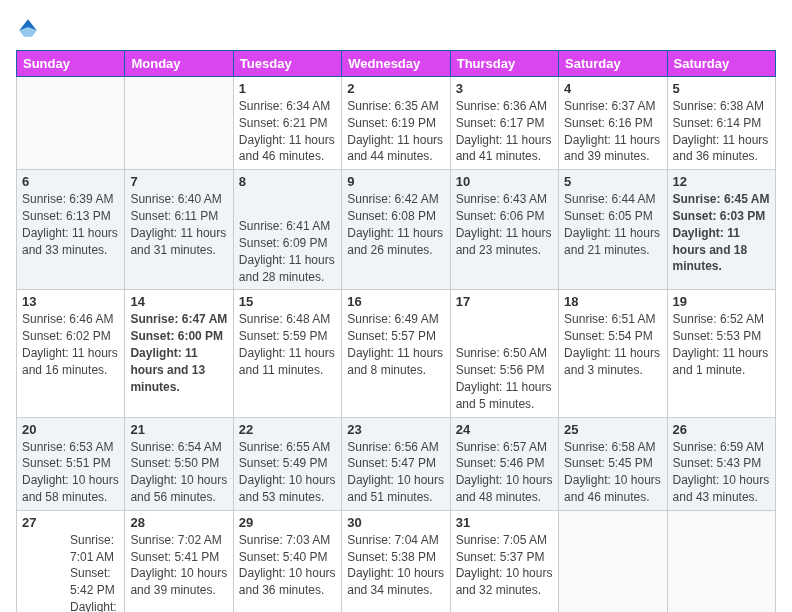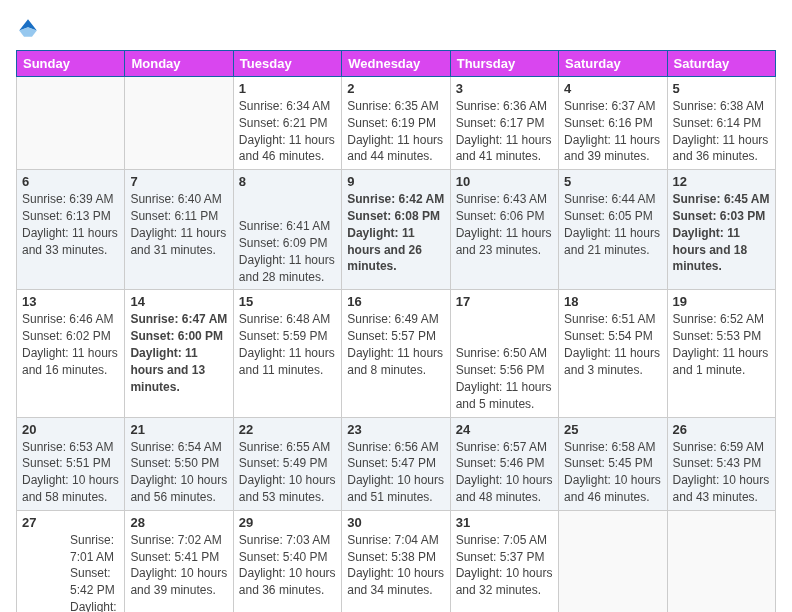--- a/index.html
+++ b/index.html
@@ -181,21 +181,21 @@
 Daylight: 11 hours and 31 minutes.</div>
           </td>
           <td>
             <span class="day-number">8</span>
             <div class="cell-text" style="white-space: pre-line; margin-top: 29px;">Sunrise: 6:41 AM
 Sunset: 6:09 PM
 Daylight: 11 hours and 28 minutes.</div>
           </td>
           <td>
             <span class="day-number">9</span>
-            <div class="cell-text" style="white-space: pre-line; font-weight: bold;">Sunrise: 6:42 AM
+            <div class="cell-text" style="white-space: pre-line;">Sunrise: 6:42 AM
 Sunset: 6:08 PM
 Daylight: 11 hours and 26 minutes.</div>
           </td>
           <td>
             <span class="day-number">10</span>
             <div class="cell-text" style="white-space: pre-line;">Sunrise: 6:43 AM
 Sunset: 6:06 PM
 Daylight: 11 hours and 23 minutes.</div>
           </td>
           <td>

